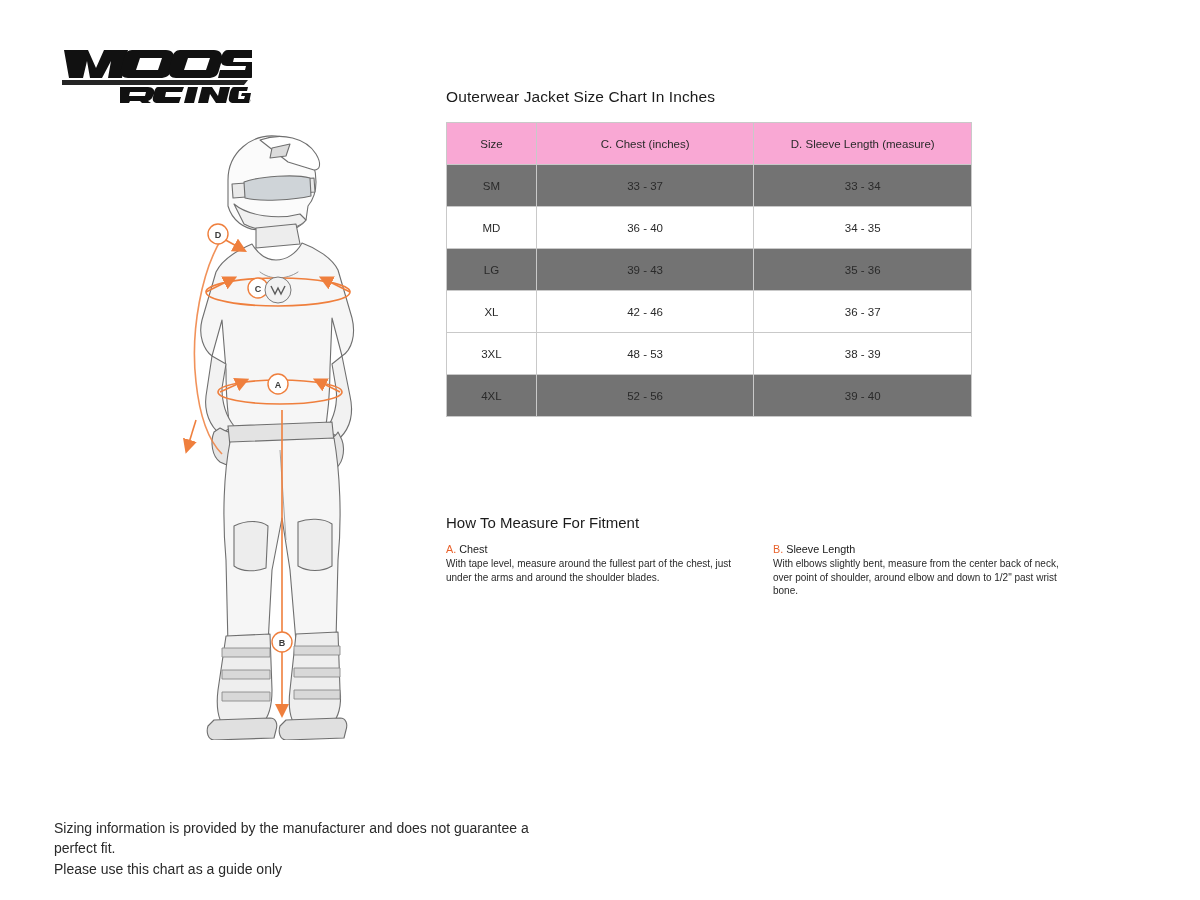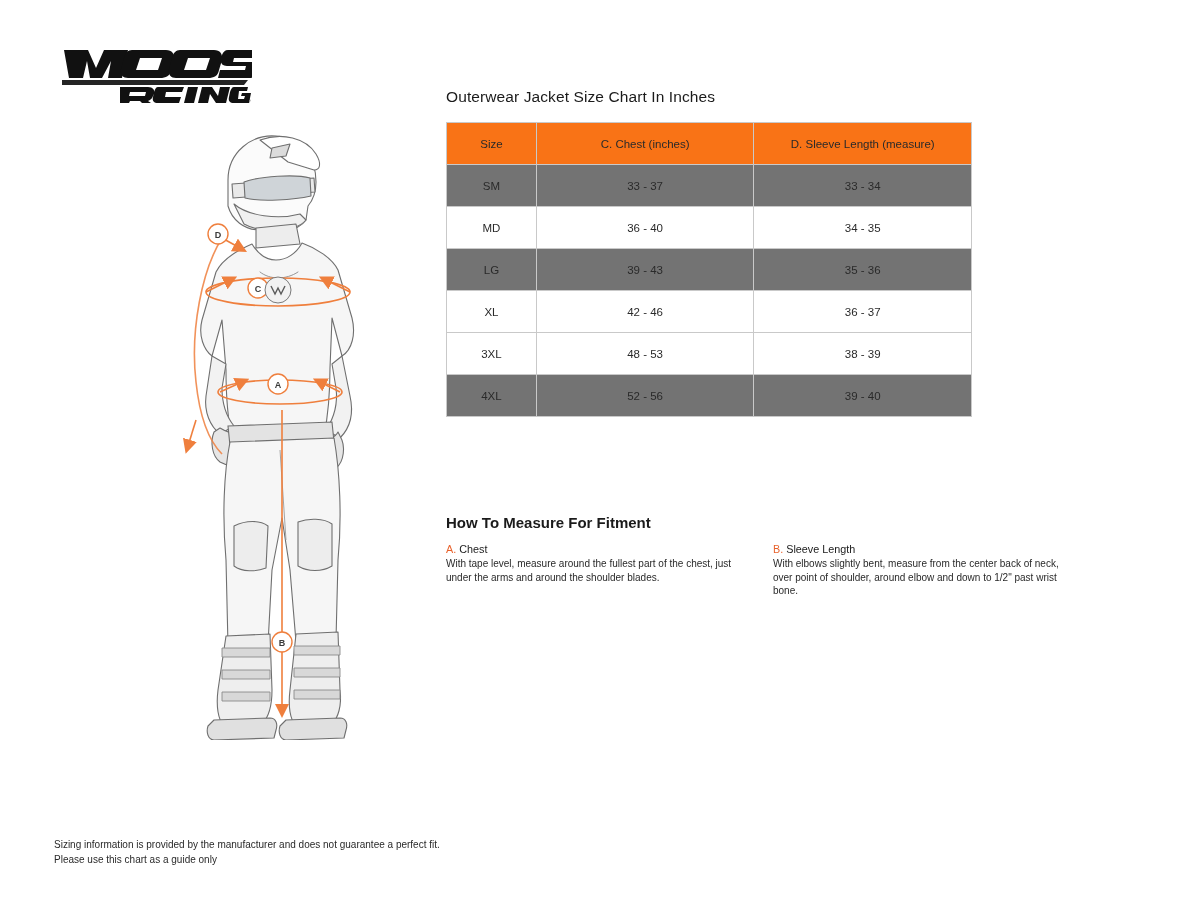--- a/index.html
+++ b/index.html
@@ -54,53 +54,52 @@
     vertical-align: middle;
     height: 42px;
     font-weight: normal;
     color: #2a2a2a;
   }
   table.size-chart th { color: #2a2a2a; font-weight: normal; }
   table.size-chart col.c-size { width: 90px; }
   table.size-chart col.c-chest { width: 218px; }
   table.size-chart col.c-sleeve { width: 218px; }
   table.size-chart tbody tr.shaded td { background: #737373; }
-  table.size-chart thead tr th { background: #f97316; }
+  table.size-chart thead tr th { background: #f9a8d4; }
 
   
   .howto {
     position: absolute;
     left: 446px; top: 514px;
     width: 620px;
   }
   .howto h2 {
     font-size: 15px;
-    font-weight: bold;
+    font-weight: normal;
     margin: 0 0 12px 0;
     color: #1b1b1b;
   }
   .howto-cols { display: flex; gap: 34px; }
   .howto-col { width: 300px; }
   .howto-col .hdr { font-size: 10.8px; font-weight: normal; margin-bottom: 2px; }
   .howto-col .hdr .letter { color: #e8622c; }
   .howto-col .body {
     font-size: 10px;
     line-height: 1.35;
     color: #2a2a2a;
   }
 
   
   .footnote {
     position: absolute;
     left: 54px; top: 818px;
-    font-size: 10px;
+    font-size: 14px;
     line-height: 1.45;
     color: #2a2a2a;
     width: 500px;
-    margin-top: 20px;
   }
 </style>
 </head>
 <body>
 
 <div class="page">
 
   <div class="logo">
     <svg width="190" height="58" viewBox="0 0 190 58" xmlns="http://www.w3.org/2000/svg">
       <g fill="#111111">

